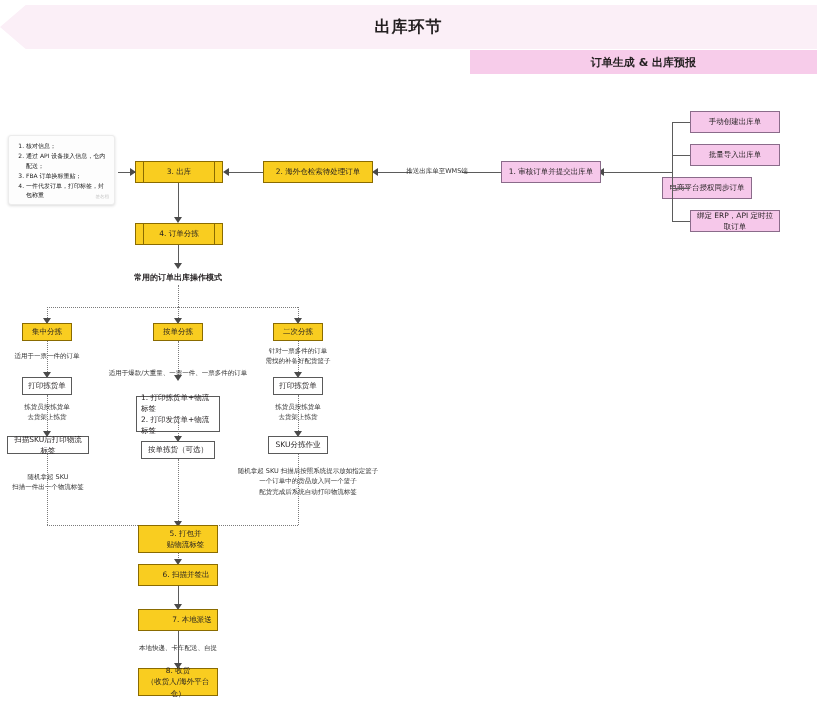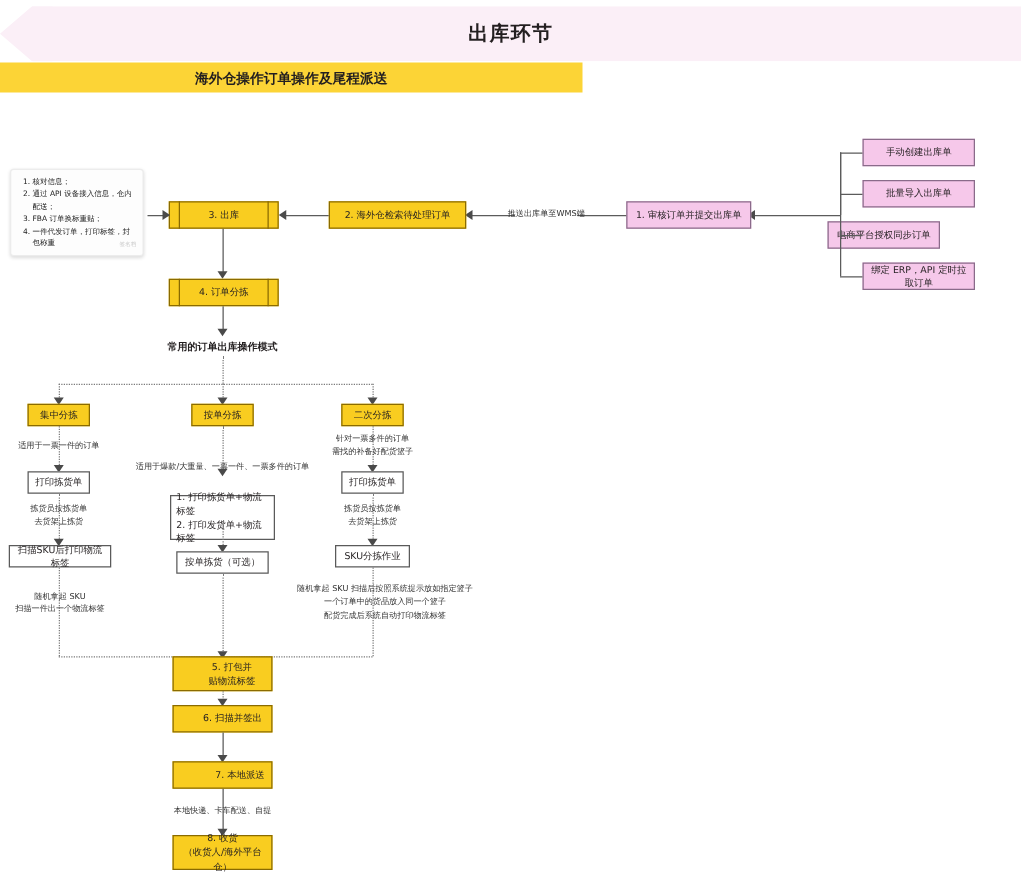--- a/index.html
+++ b/index.html
@@ -93,21 +93,21 @@
     position:absolute;right:5px;bottom:3px;font-size:4.5px;color:#c9c9c9;
   }
 </style>
 </head>
 <body>
 
 <div class="canvas">
 
   <div class="banner-arrow"></div>
   <div class="banner-title">出库环节</div>
-  <div class="band band-left">海外仓操作订单操作及尾程派送</div>
+  <div class="band band-right">订单生成 &amp; 出库预报</div>
 
   <div class="note">
     <ol>
       <li>核对信息；</li>
       <li>通过 API 设备接入信息，仓内配送；</li>
       <li>FBA 订单换标重贴；</li>
       <li>一件代发订单，打印标签，封包称重</li>
     </ol>
     <div class="note-sig">签名档</div>
   </div>

